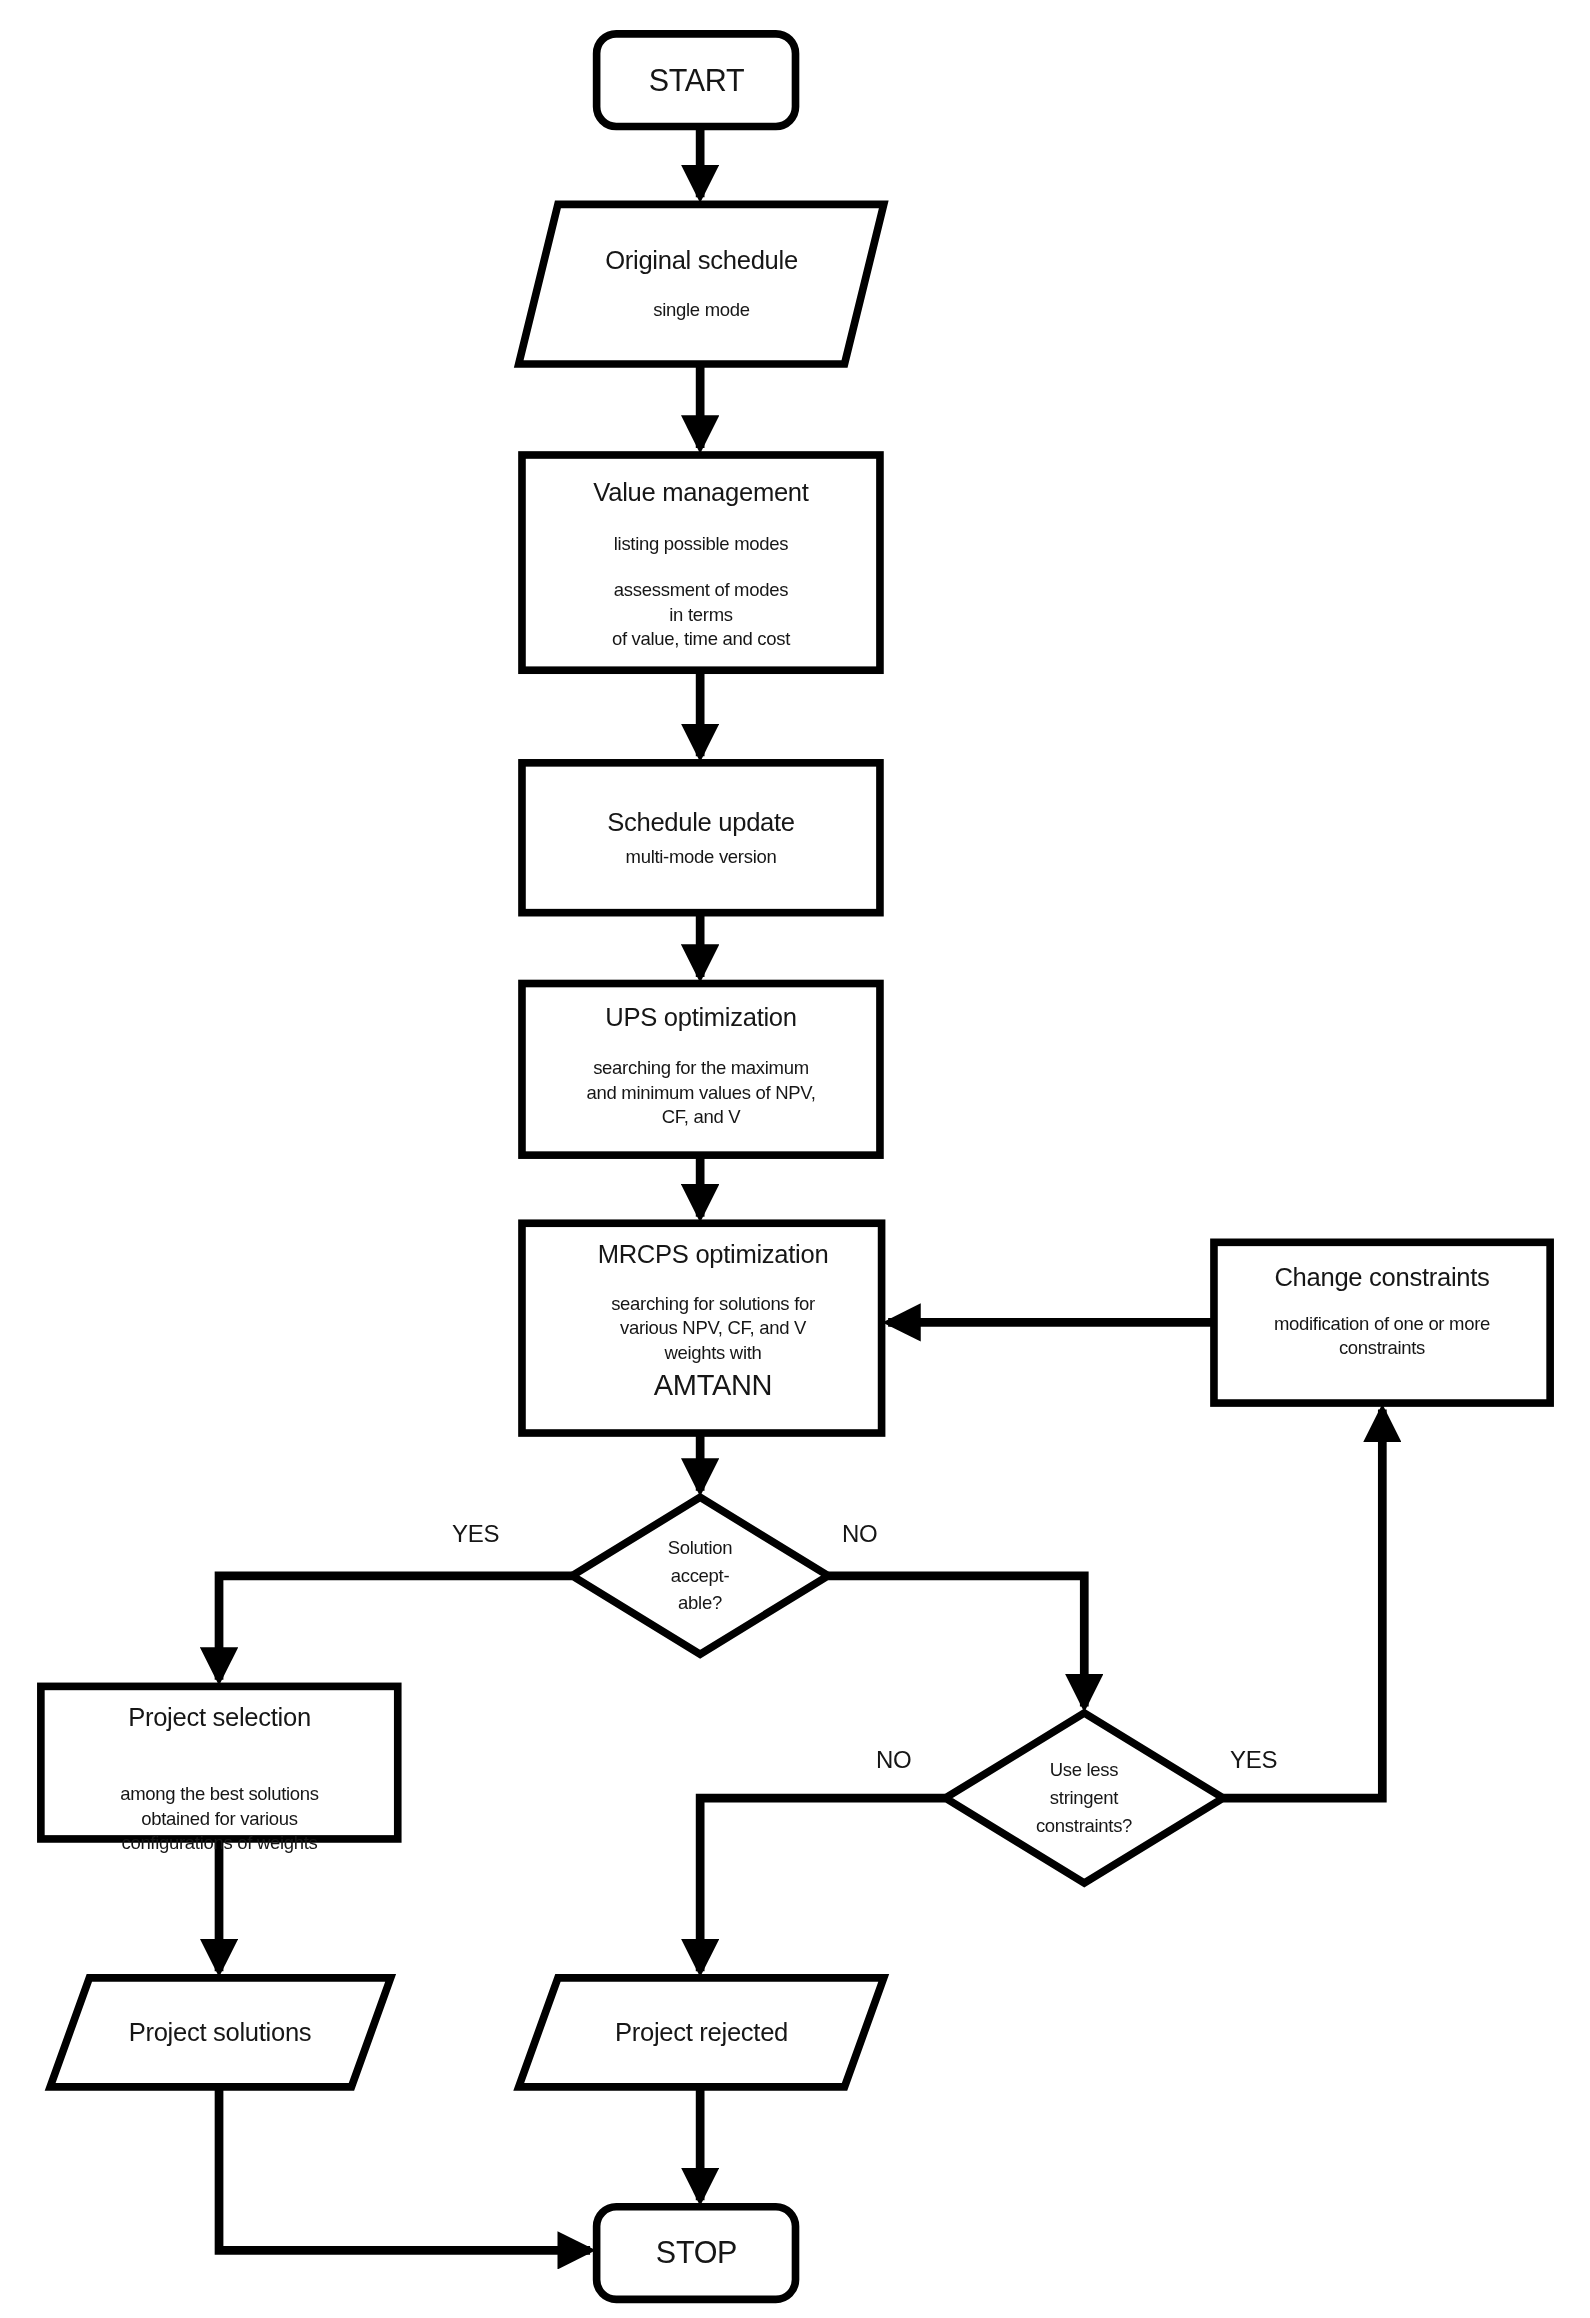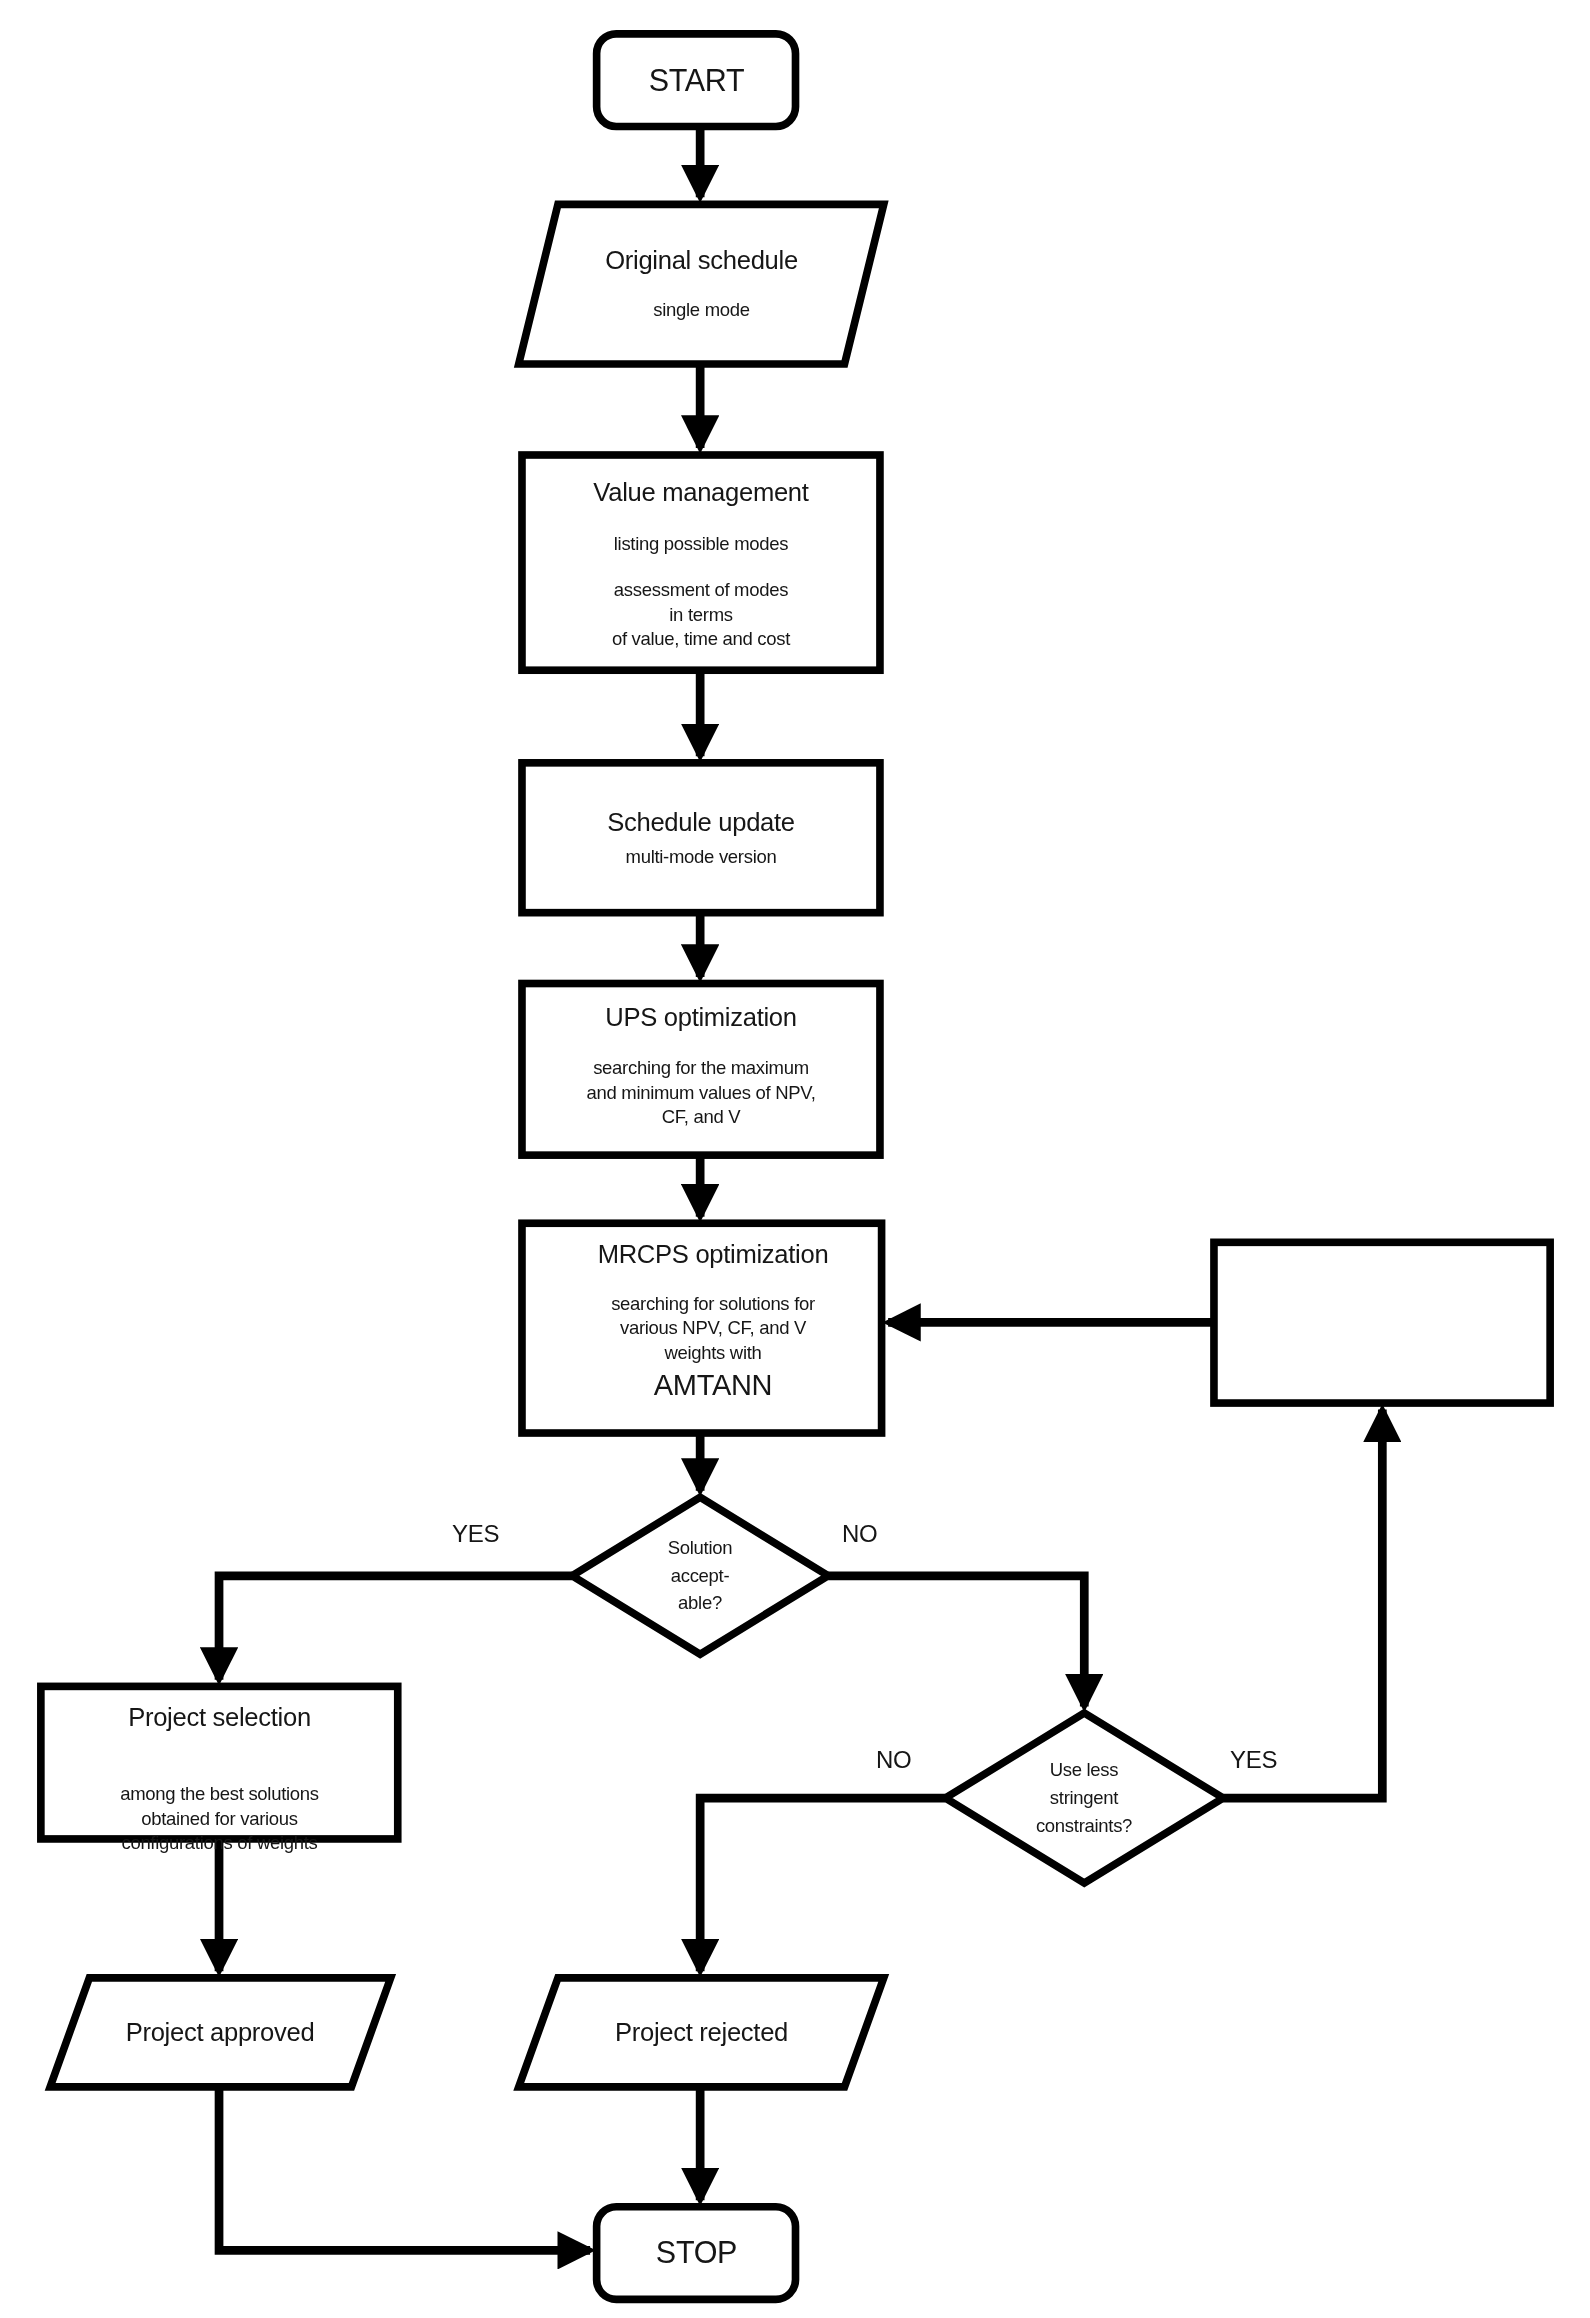--- a/index.html
+++ b/index.html
@@ -148,20 +148,27 @@
   <div class="node-text t-mrcps">
     <div class="title">MRCPS optimization</div>
     <div class="subgroup">
       <div class="sub">searching for solutions for</div>
       <div class="sub">various NPV, CF, and V</div>
       <div class="sub">weights with</div>
       <div class="amtann">AMTANN</div>
     </div>
   </div>
 
+  <div class="node-text t-change">
+    <div class="title">Change constraints</div>
+    <div class="subgroup">
+      <div class="sub">modification of one or more</div>
+      <div class="sub">constraints</div>
+    </div>
+  </div>
 
   <div class="node-text t-d1">
     <div class="sub">Solution</div>
     <div class="sub">accept-</div>
     <div class="sub">able?</div>
   </div>
 
   <div class="node-text t-select">
     <div class="title">Project selection</div>
     <div class="subgroup">
@@ -171,21 +178,21 @@
     </div>
   </div>
 
   <div class="node-text t-d2">
     <div class="sub">Use less</div>
     <div class="sub">stringent</div>
     <div class="sub">constraints?</div>
   </div>
 
   <div class="node-text t-approved">
-    <div class="title">Project approved</div>
+    <div class="title">Project solutions</div>
   </div>
 
   <div class="node-text t-rejected">
     <div class="title">Project rejected</div>
   </div>
 
   <div class="node-text t-stop">
     <div class="big">STOP</div>
   </div>
 

